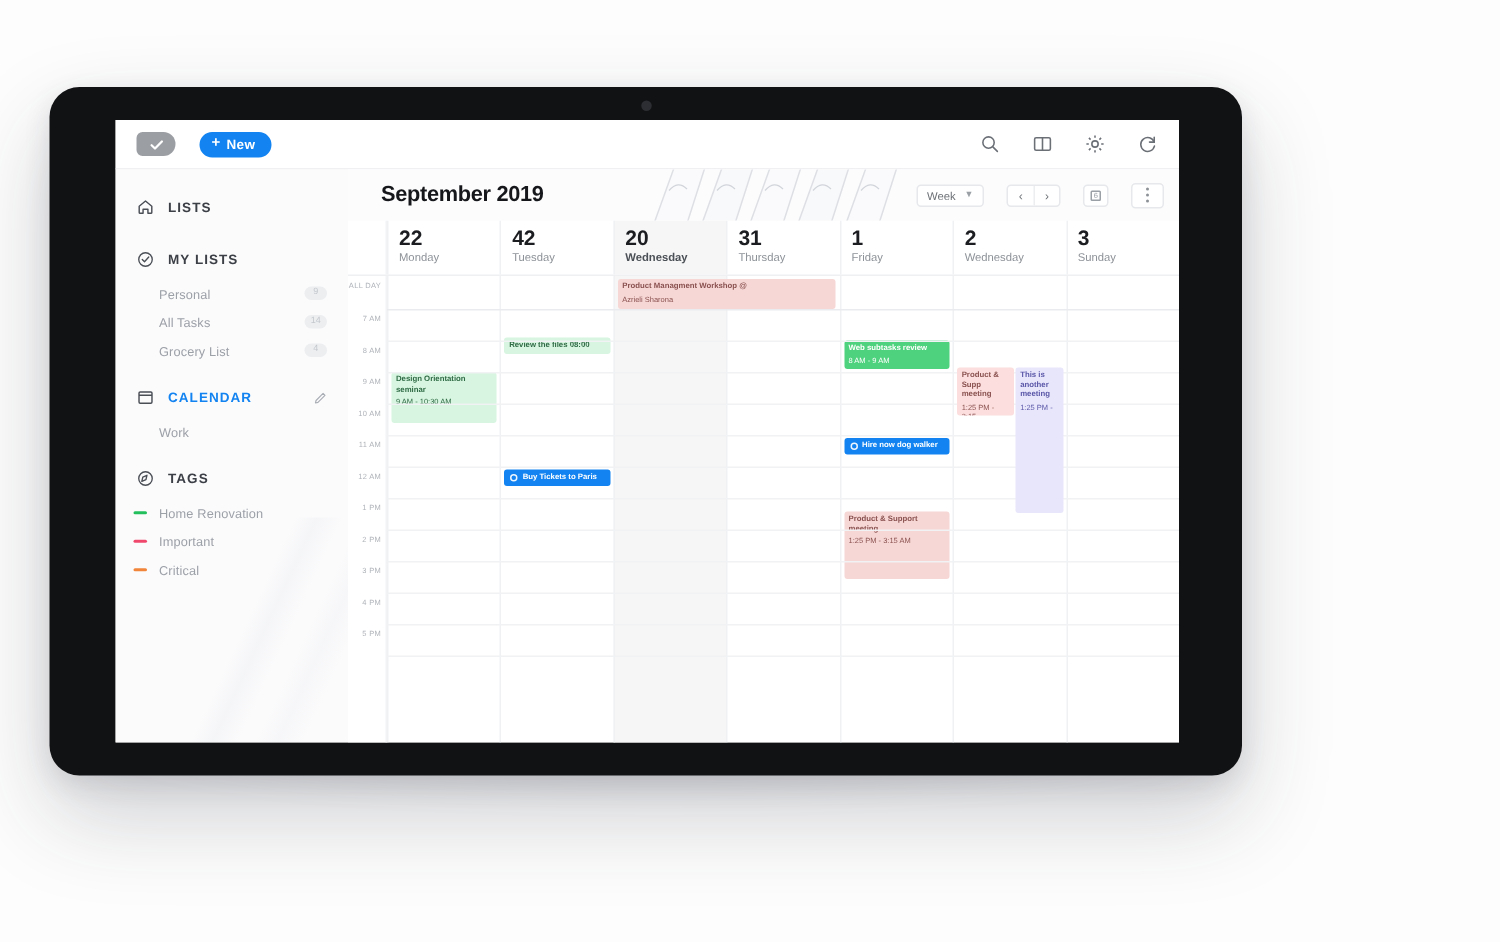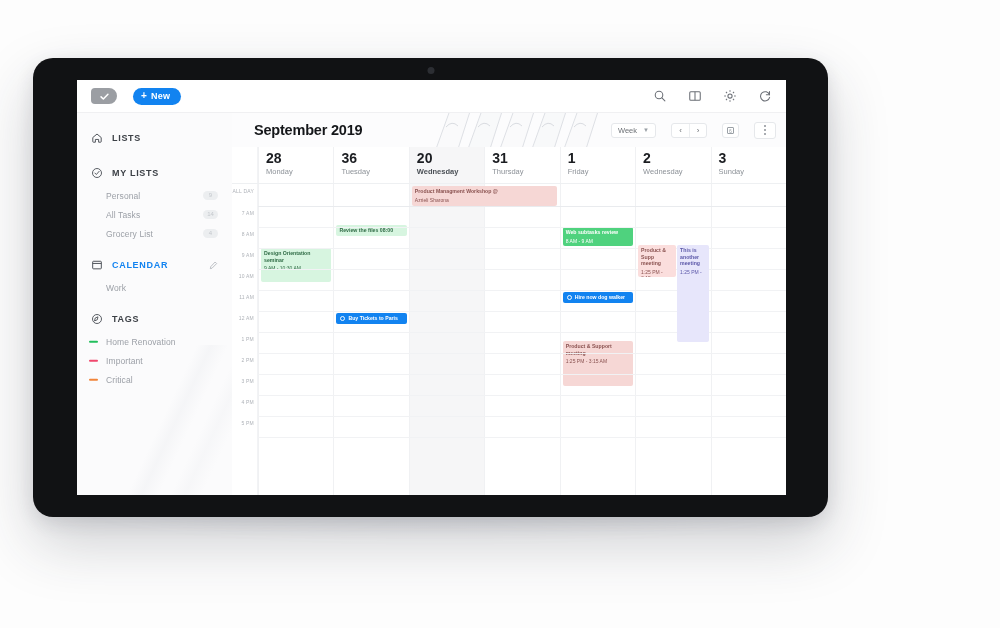--- a/index.html
+++ b/index.html
@@ -360,25 +360,25 @@
                 <i></i>
                   <i></i>
                   <i></i>
               </div>
             </div>
           </div>
 
           <div class="days-row">
             <div class="gutter-top"></div>
             <div class="dayhead">
-              <div class="num">28</div>
+              <div class="num">22</div>
               <div class="nm">Monday</div>
             </div>
             <div class="dayhead">
-              <div class="num">36</div>
+              <div class="num">42</div>
               <div class="nm">Tuesday</div>
             </div>
             <div class="dayhead today">
               <div class="num">20</div>
               <div class="nm">Wednesday</div>
             </div>
             <div class="dayhead">
               <div class="num">31</div>
               <div class="nm">Thursday</div>
             </div>

